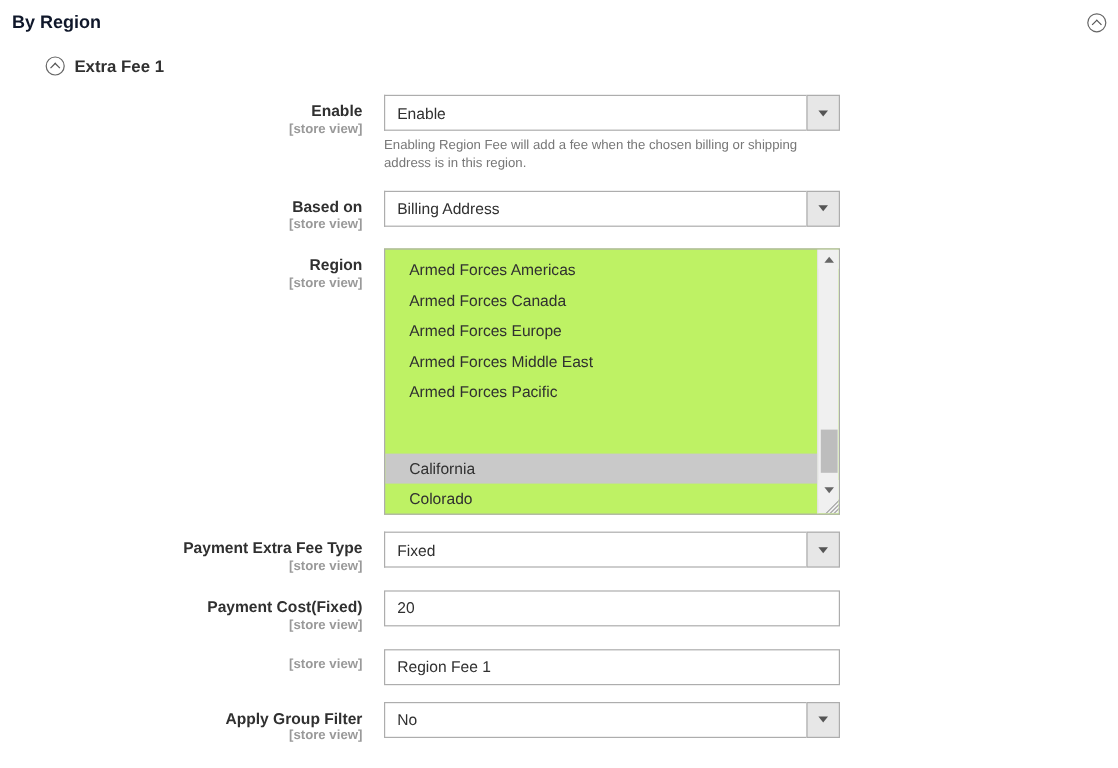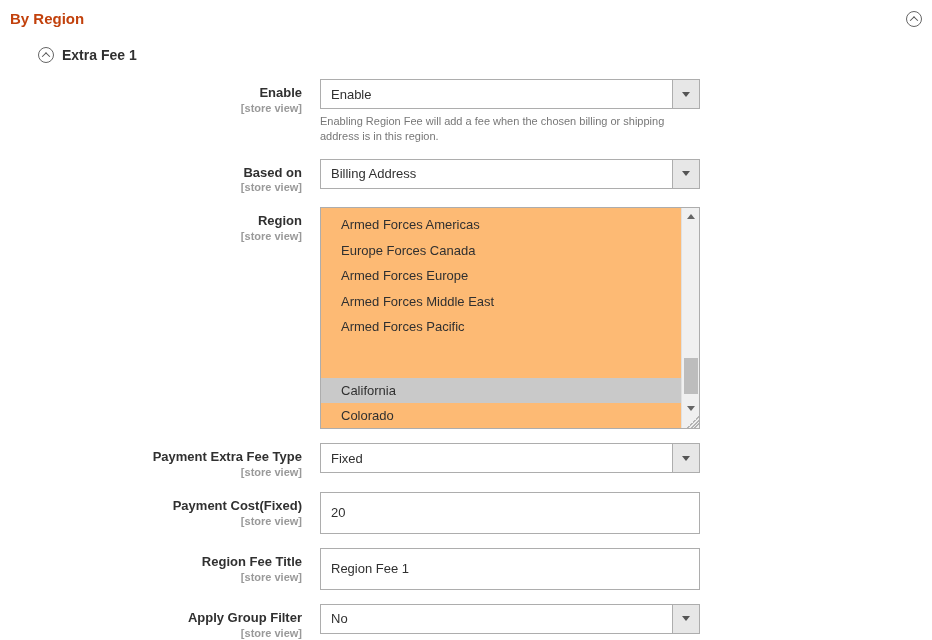--- a/index.html
+++ b/index.html
@@ -14,21 +14,21 @@
   }
   .section-header {
     display: flex;
     align-items: center;
     justify-content: space-between;
     padding: 10px 10px 8px 10px;
   }
   .section-title {
     font-size: 15px;
     font-weight: 600;
-    color: #c2410c;
+    color: #0f172a;
   }
   .subsection {
     display: flex;
     align-items: flex-end;
     gap: 8px;
     padding: 12px 0 12px 38px;
   }
   .subsection-title {
     font-size: 14px;
     font-weight: 600;
@@ -84,21 +84,21 @@
   .note {
     font-size: 11px;
     color: #777;
     margin-top: 5px;
     line-height: 1.4;
   }
   .select-like, .text-input {
     width: 100%;
     border: 1px solid #adadad;
     background: #fff;
-    height: 42px;
+    height: 30px;
     font-size: 13px;
     padding: 0 10px;
     color: #303030;
   }
   .select-wrap {
     display: flex;
     width: 100%;
   }
   .select-value {
     flex: 1;
@@ -126,21 +126,21 @@
     display: block;
     width: 0; height: 0;
     border-left: 4px solid transparent;
     border-right: 4px solid transparent;
     border-top: 5px solid #555;
   }
   .multiselect-wrap {
     position: relative;
     width: 100%;
     border: 1px solid #adadad;
-    background: #fdba74;
+    background: #bef264;
     height: 222px;
     overflow: hidden;
   }
   .multiselect-inner {
     position: absolute;
     left: 0; top: 0; right: 18px; bottom: 0;
     overflow: hidden;
     padding: 4px 0;
   }
   .ms-option {
@@ -246,21 +246,21 @@
 
   <div class="field-row">
     <div class="label-col">
       <div class="field-label">Region</div>
       <div class="scope">[store view]</div>
     </div>
     <div class="control-col">
       <div class="multiselect-wrap">
         <div class="multiselect-inner" id="region-options">
             <div class="ms-option">Armed Forces Americas</div>
-            <div class="ms-option">Europe Forces Canada</div>
+            <div class="ms-option">Armed Forces Canada</div>
             <div class="ms-option">Armed Forces Europe</div>
             <div class="ms-option">Armed Forces Middle East</div>
             <div class="ms-option">Armed Forces Pacific</div>
             <div class="ms-option selected">California</div>
             <div class="ms-option">Colorado</div>
             <div class="ms-option">Delaware</div>
           </div>
         <div class="scrollbar">
           <div class="sb-btn sb-up"></div>
           <div class="sb-thumb"></div>
@@ -291,21 +291,20 @@
       <div class="field-label">Payment Cost(Fixed)</div>
       <div class="scope">[store view]</div>
     </div>
     <div class="control-col">
       <input class="text-input" type="text" value="20" style="">
     </div>
   </div>
 
   <div class="field-row">
     <div class="label-col">
-      <div class="field-label">Region Fee Title</div>
       <div class="scope">[store view]</div>
     </div>
     <div class="control-col">
       <input class="text-input" type="text" value="Region Fee 1" style="">
     </div>
   </div>
 
   <div class="field-row" style="margin-bottom:4px">
     <div class="label-col">
       <div class="field-label">Apply Group Filter</div>

